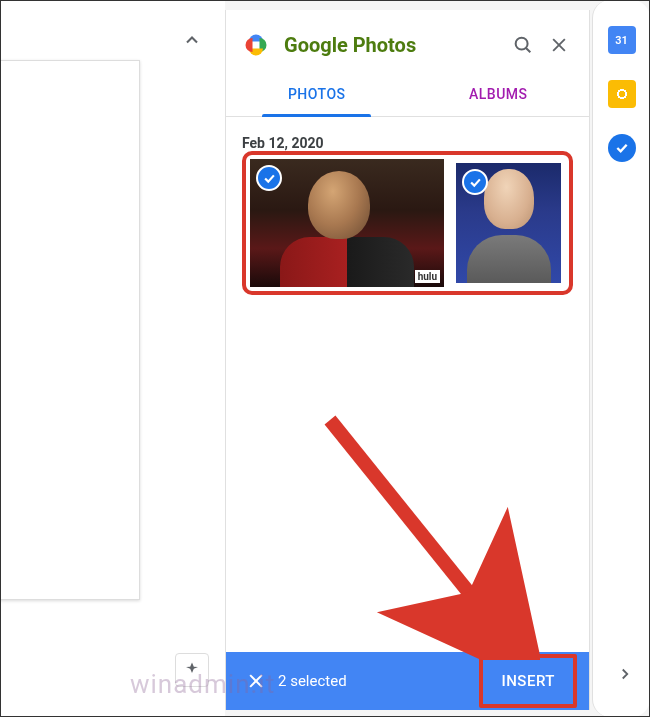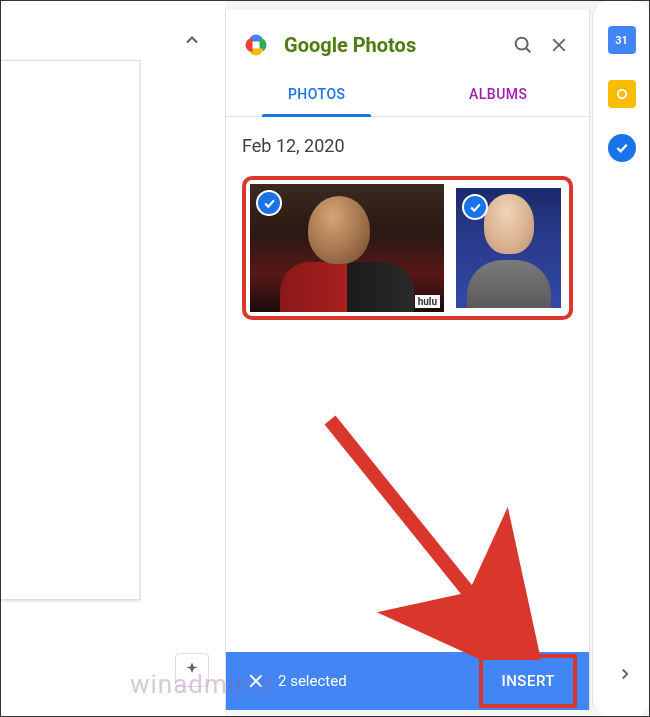--- a/index.html
+++ b/index.html
@@ -124,23 +124,24 @@
       height: 3px;
       background: #1a73e8;
       border-radius: 2px 2px 0 0;
     }
     .photos-content {
       flex: 1;
       padding: 18px 16px;
       overflow: auto;
     }
     .date-label {
-      font-size: 18px;
+      font-size: 14px;
       color: #3c4043;
-      margin-bottom: 20px;
+      margin-bottom: 0;
+      font-weight: bold;
     }
     .photo-grid {
       display: flex;
       gap: 8px;
       border: 4px solid #d9372b;
       padding: 4px;
       border-radius: 10px;
     }
     .photo-item {
       position: relative;

